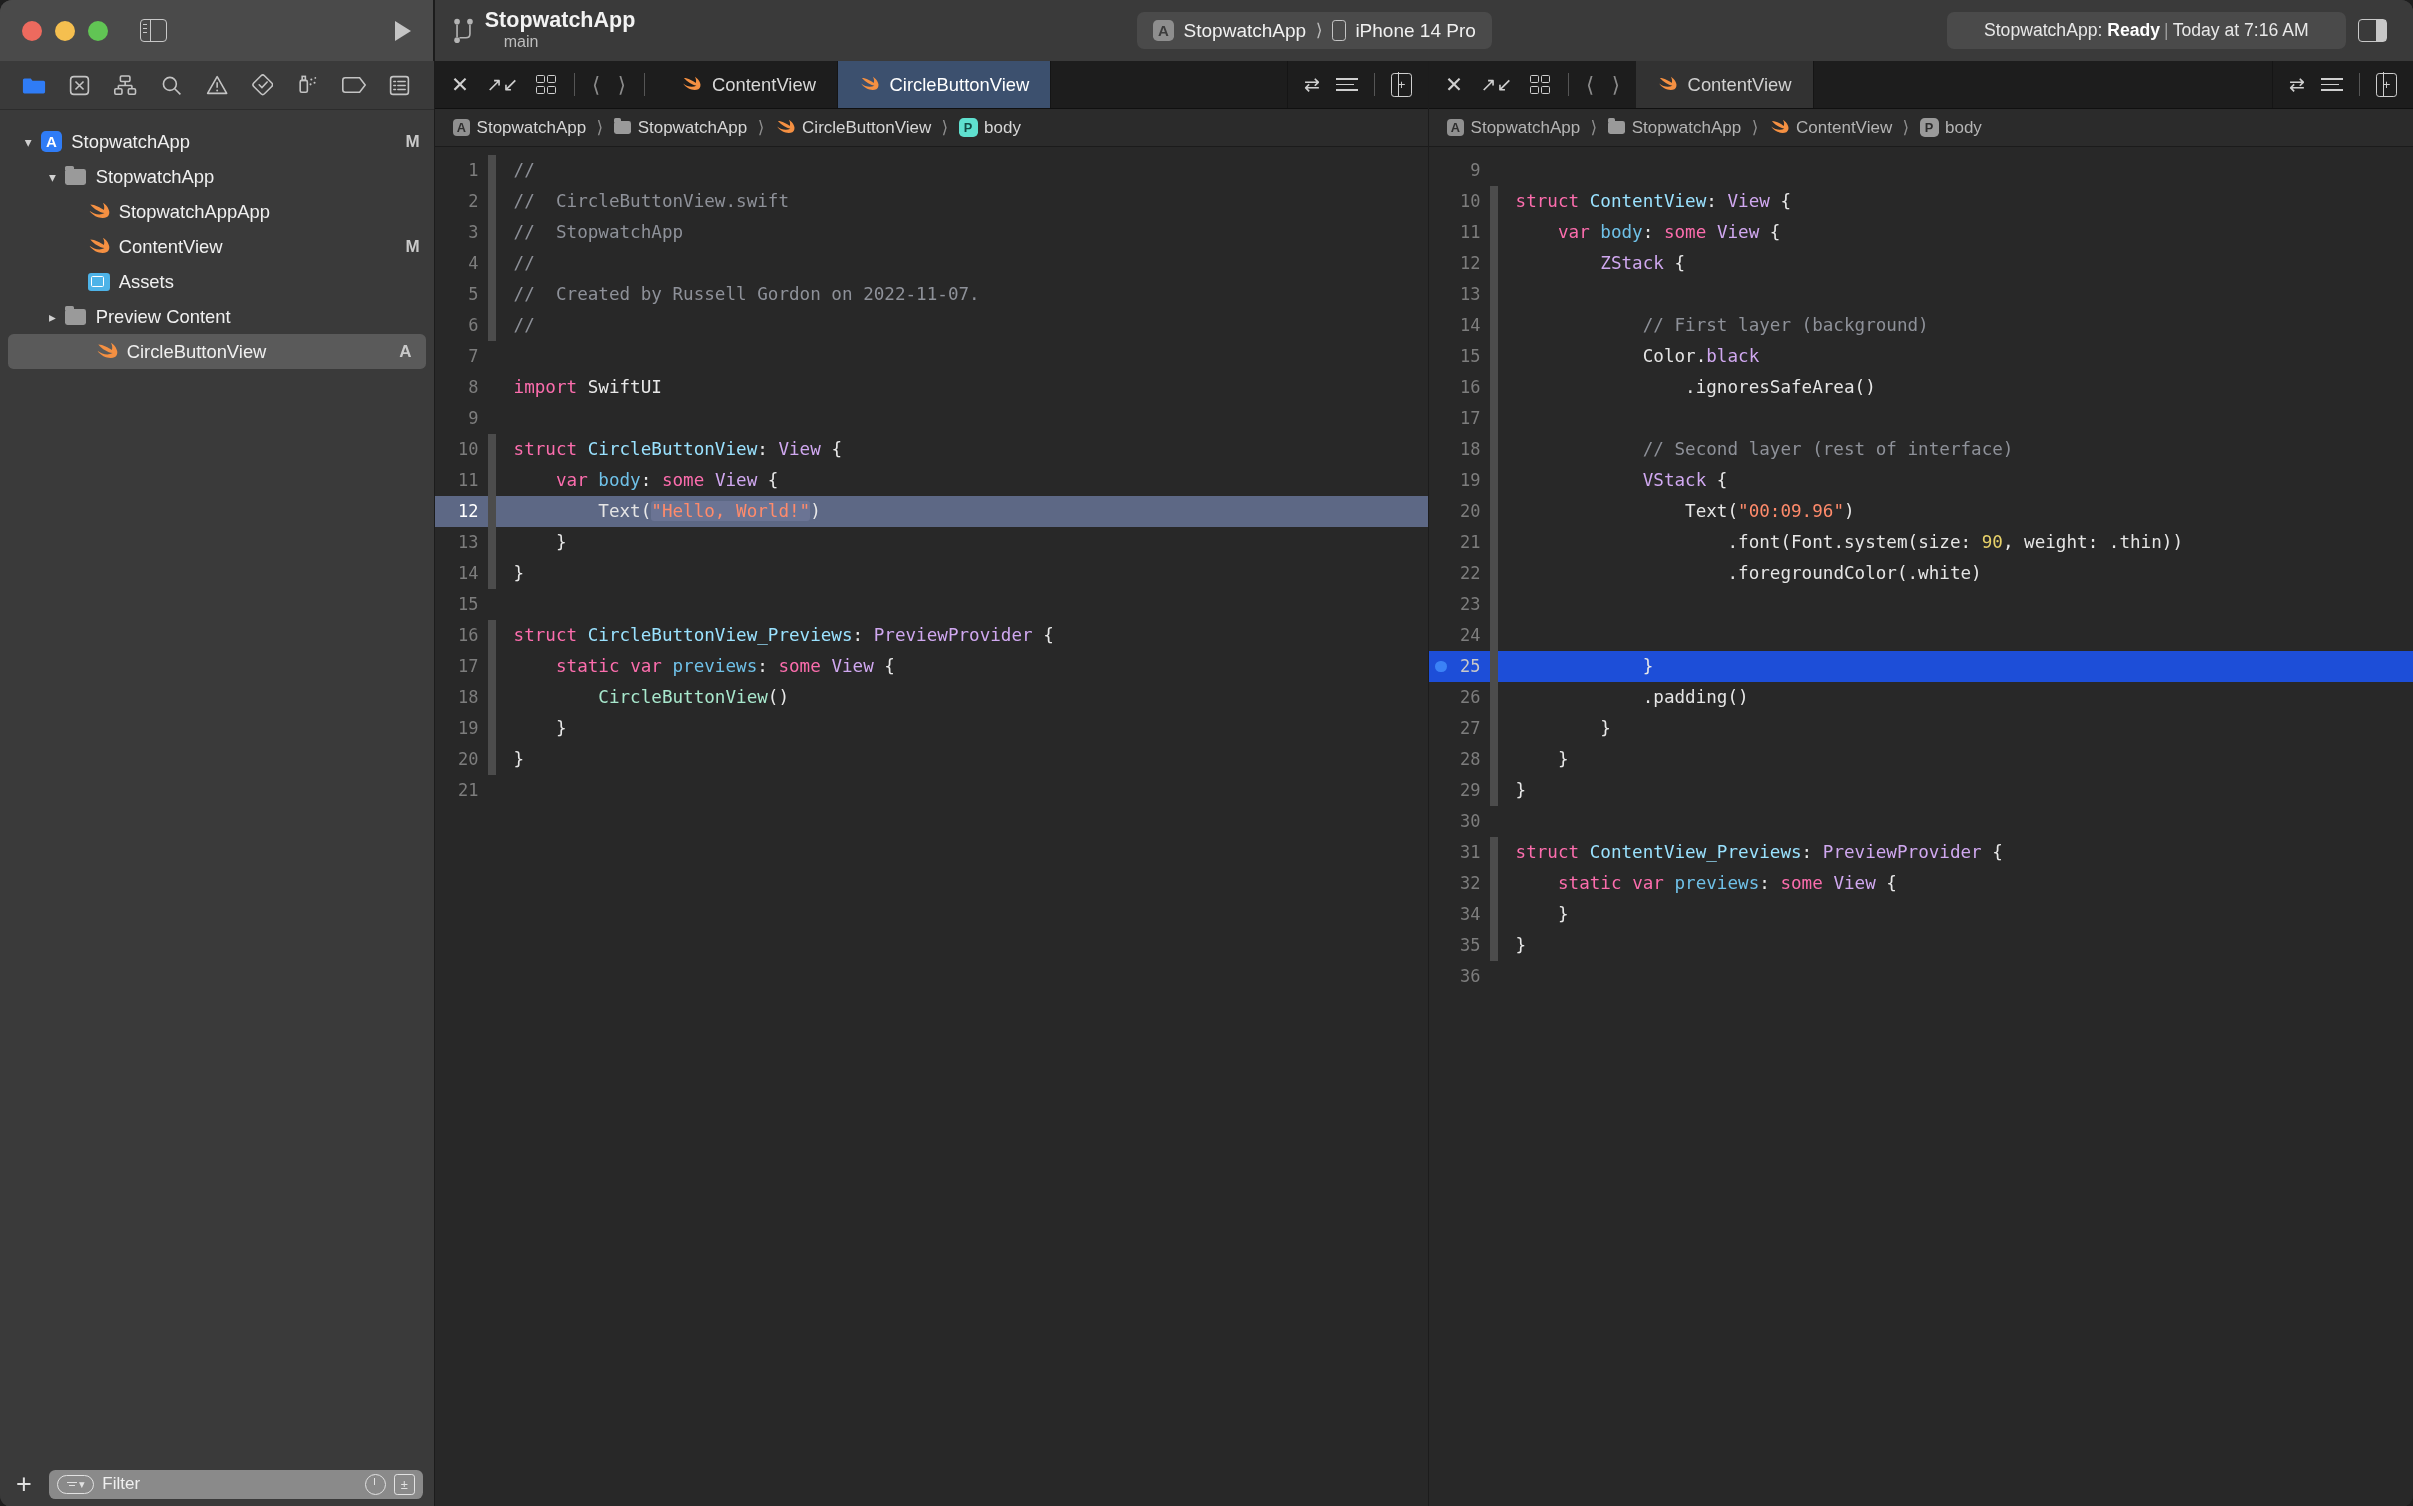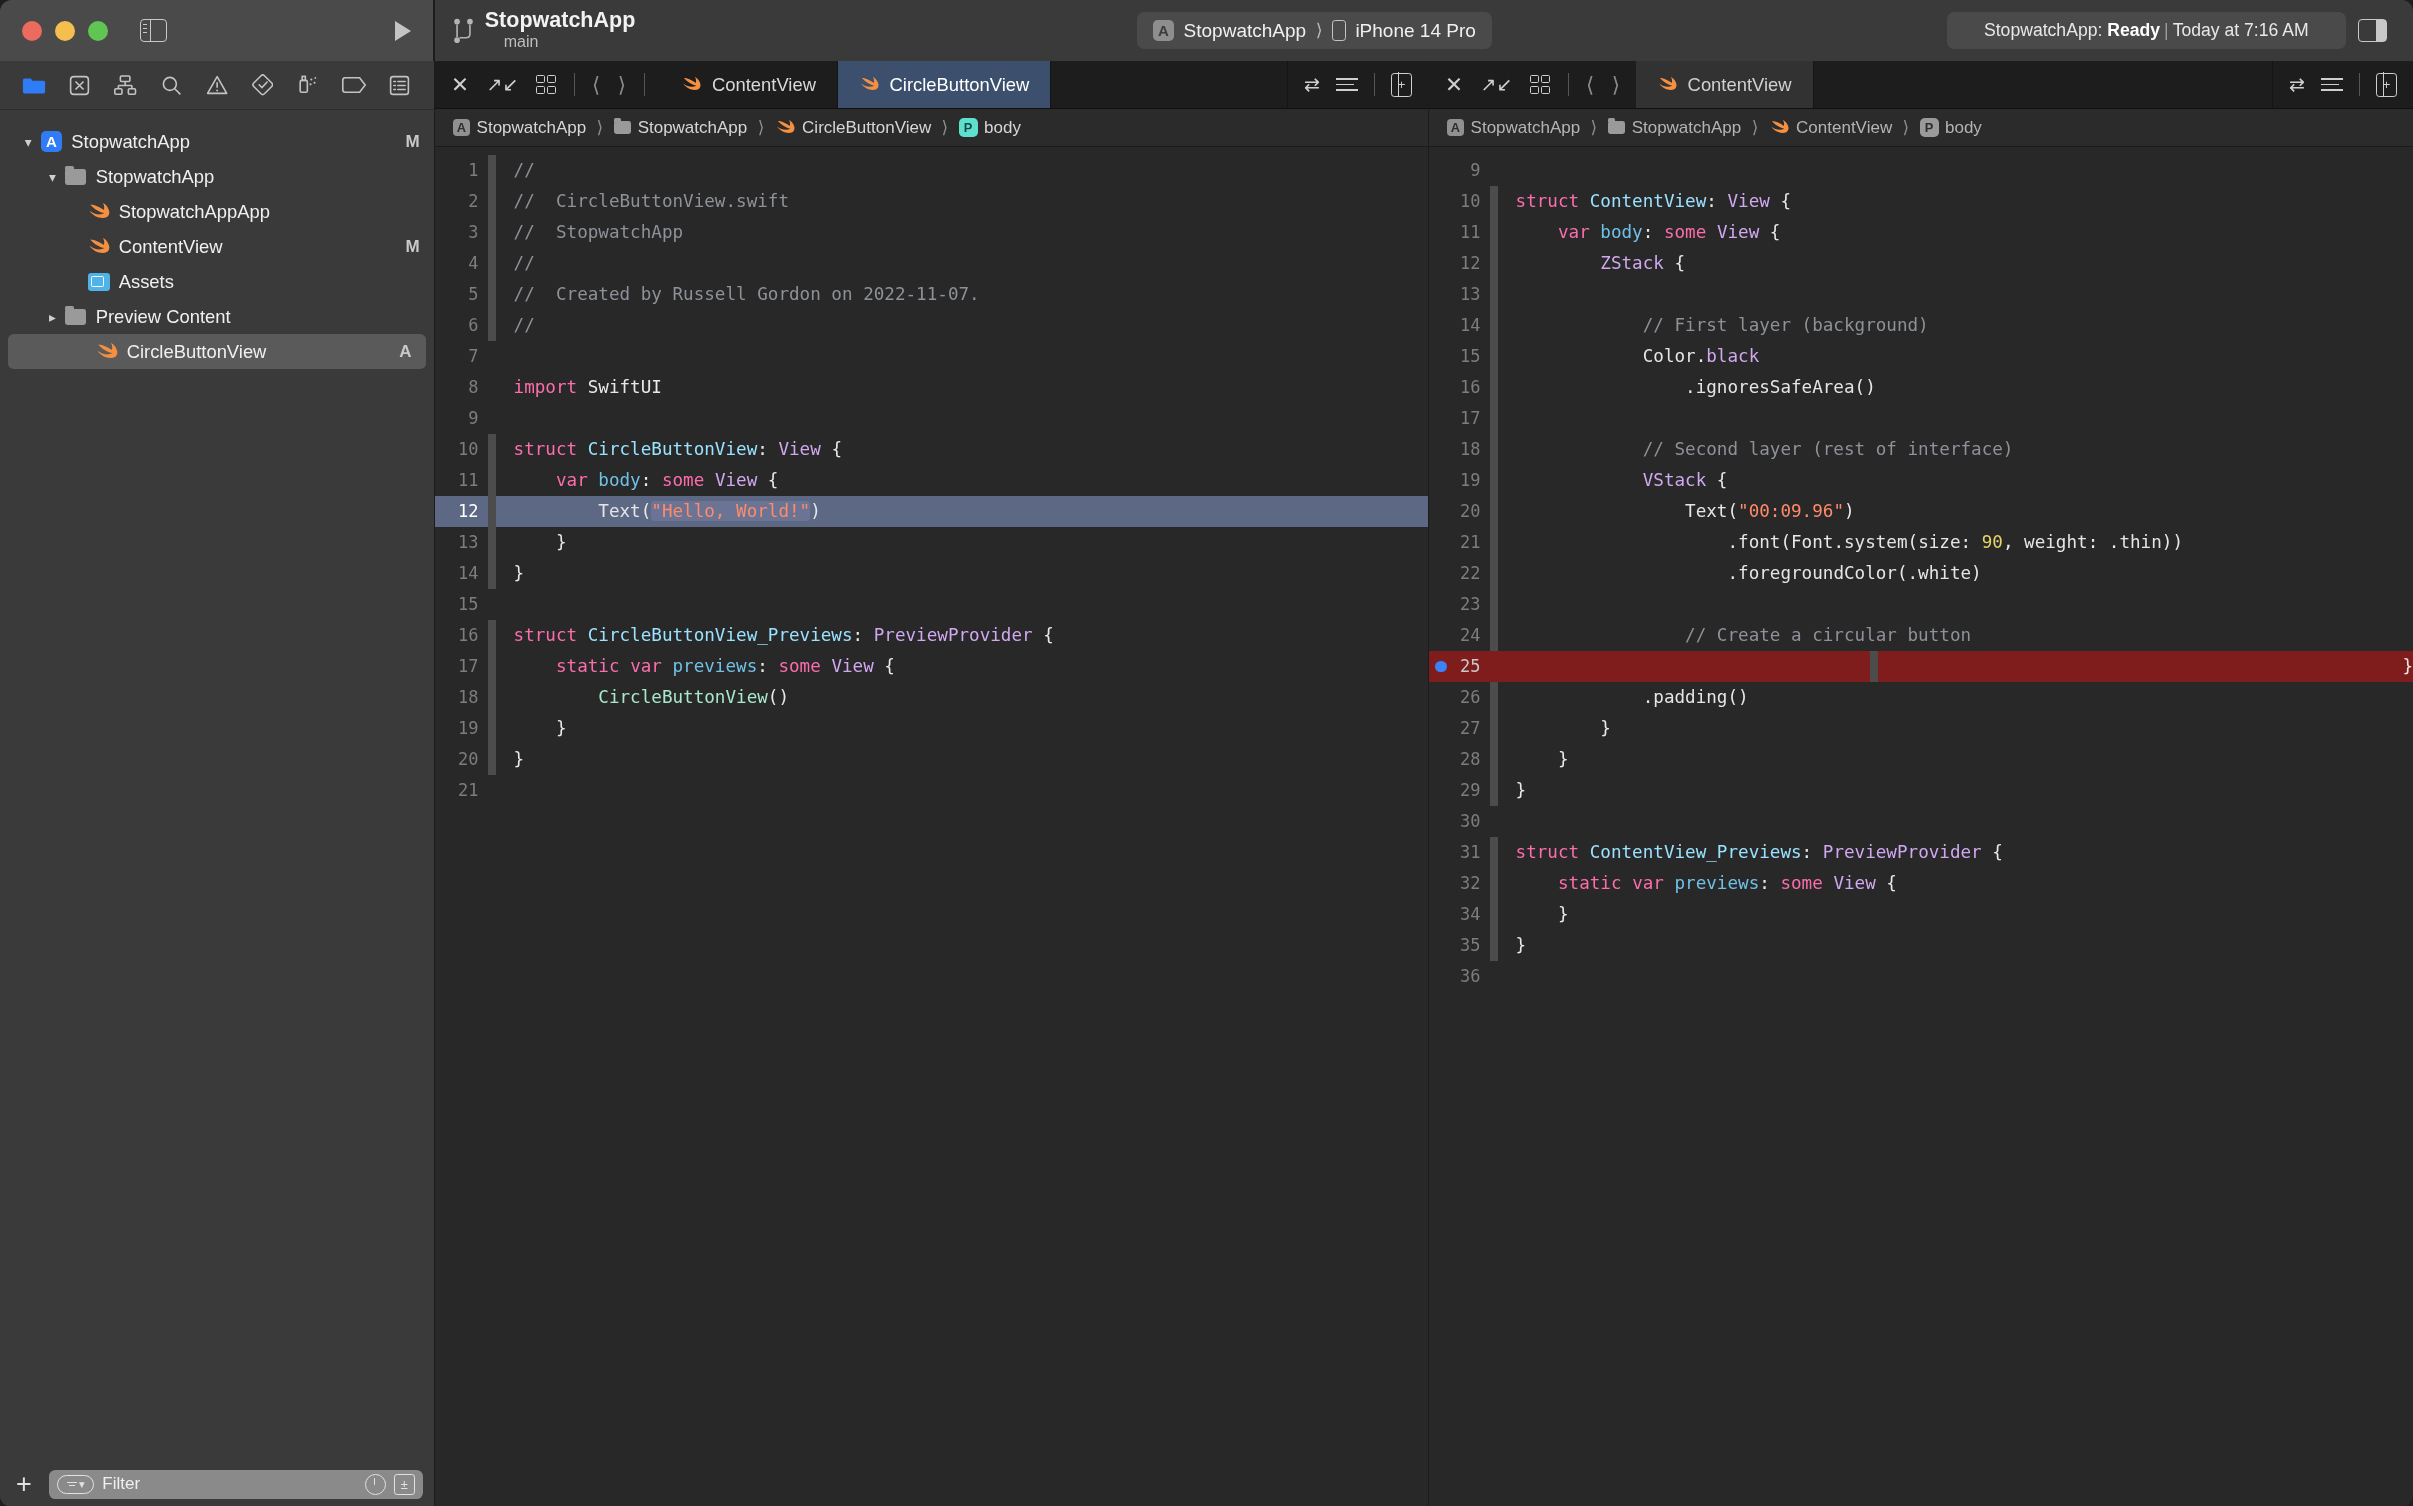--- a/index.html
+++ b/index.html
@@ -239,21 +239,21 @@
   
   .code {
     flex:1; min-height:0; position:relative; overflow:hidden;
     background:#282828;
     font-family: "DejaVu Sans Mono", monospace;
     font-size: 17.6px;
     padding-top: 8px;
   }
   .cline { display:flex; align-items:flex-start; height: 31px; position:relative;}
   .cline.hl { background:#5d6885; }
-  .cline.hl-soft { background:#7f1d1d;justify-content:space-between; }
+  .cline.hl-soft { background:#1d4ed8; }
   .gut {
     width: 53px; flex:0 0 53px; text-align:right; padding-right: 9.6px;
     color:#7d7d7d; font-size: 17px; line-height: 31px;
     user-select:none;
   }
   .cline.hl .gut { color:#ffffff; }
   .cline.hl-soft .gut { color:#c9c9c9; }
   .editor.right .gut { width: 61px; flex:0 0 61px; }
   .ribbon { width: 8px; flex:0 0 8px; align-self:stretch; }
   .ribbon.on { background:#4c4c4c; }
@@ -814,21 +814,20 @@
               <span class="ctext"><span class="c-plain">                    </span><span class="c-fn">.foregroundColor</span><span class="c-plain">(</span><span class="c-fn">.white</span><span class="c-plain">)</span></span>
             </div>
             <div class="cline">
               <span class="gut">23</span>
               <span class="ribbon on"></span>
               <span class="ctext"></span>
             </div>
             <div class="cline">
               <span class="gut">24</span>
               <span class="ribbon on"></span>
-              <span class="ctext"><span class="c-cmt">                // Create a circular button</span></span>
             </div>
             <div class="cline hl-soft">
               <span class="bp-dot"></span>
               <span class="gut">25</span>
               <span class="ribbon on"></span>
               <span class="ctext"><span class="c-plain">            }</span></span>
             </div>
             <div class="cline">
               <span class="gut">26</span>
               <span class="ribbon on"></span>

